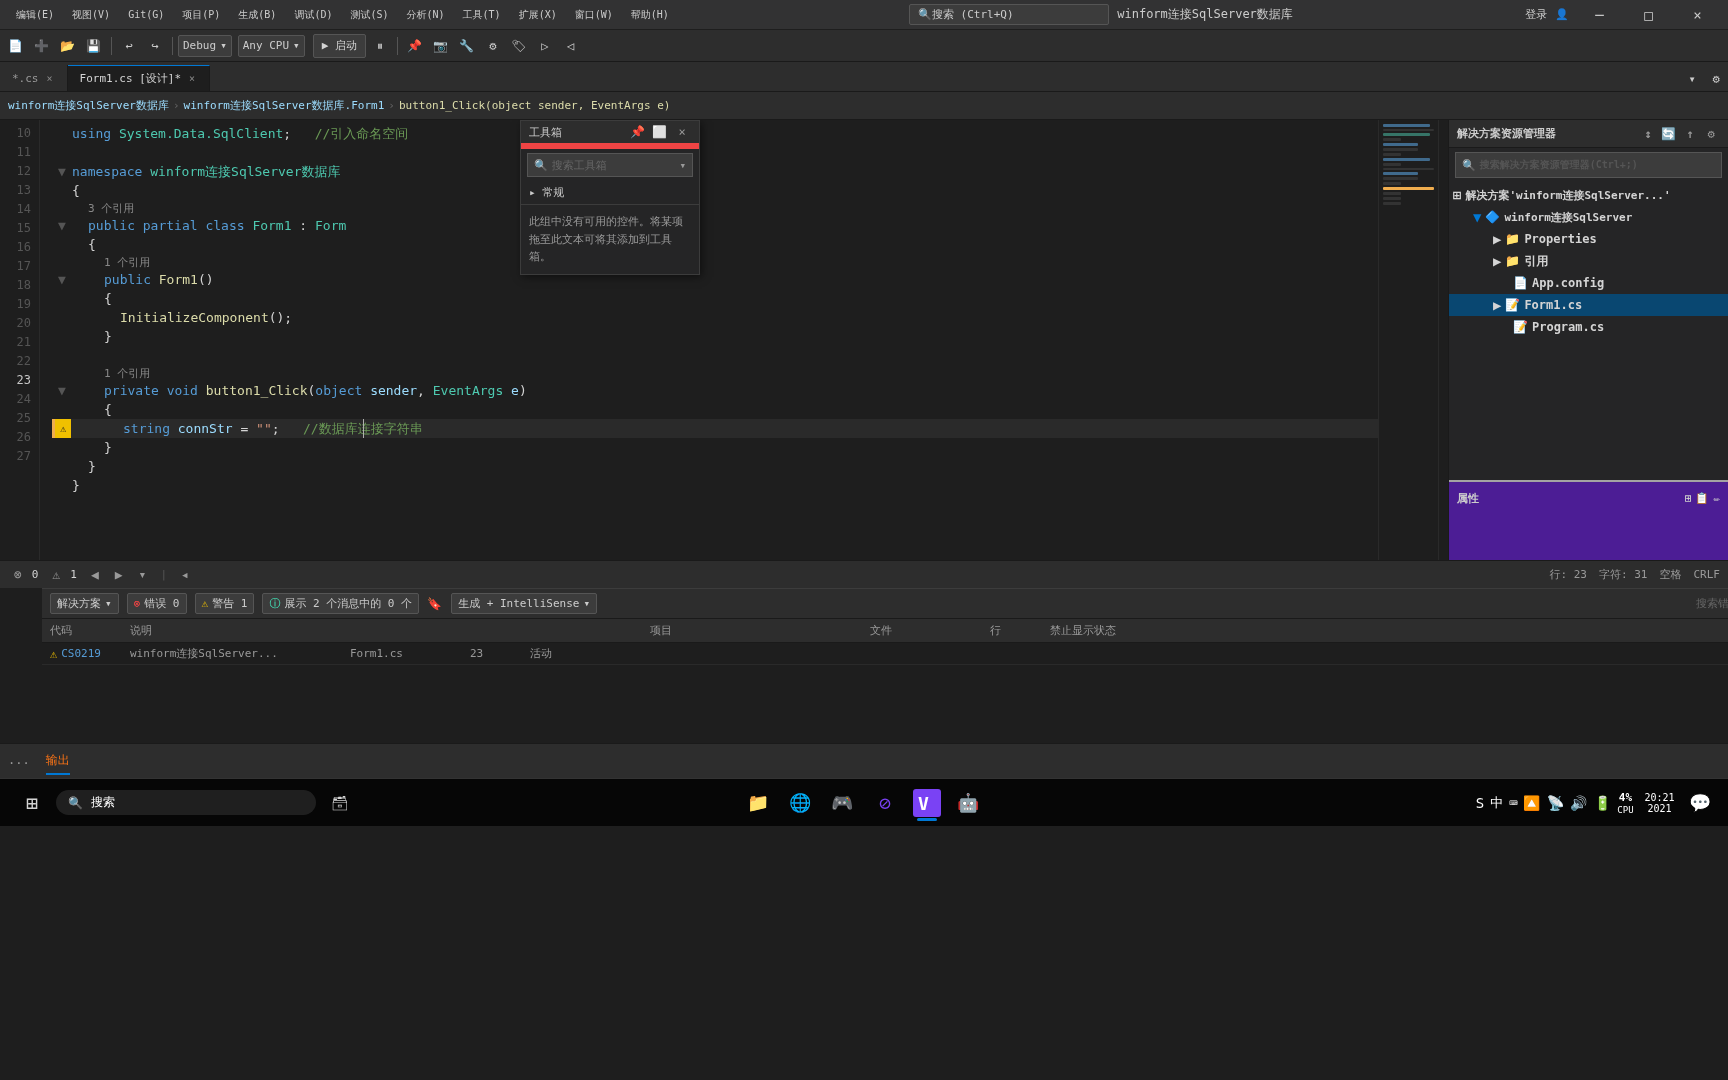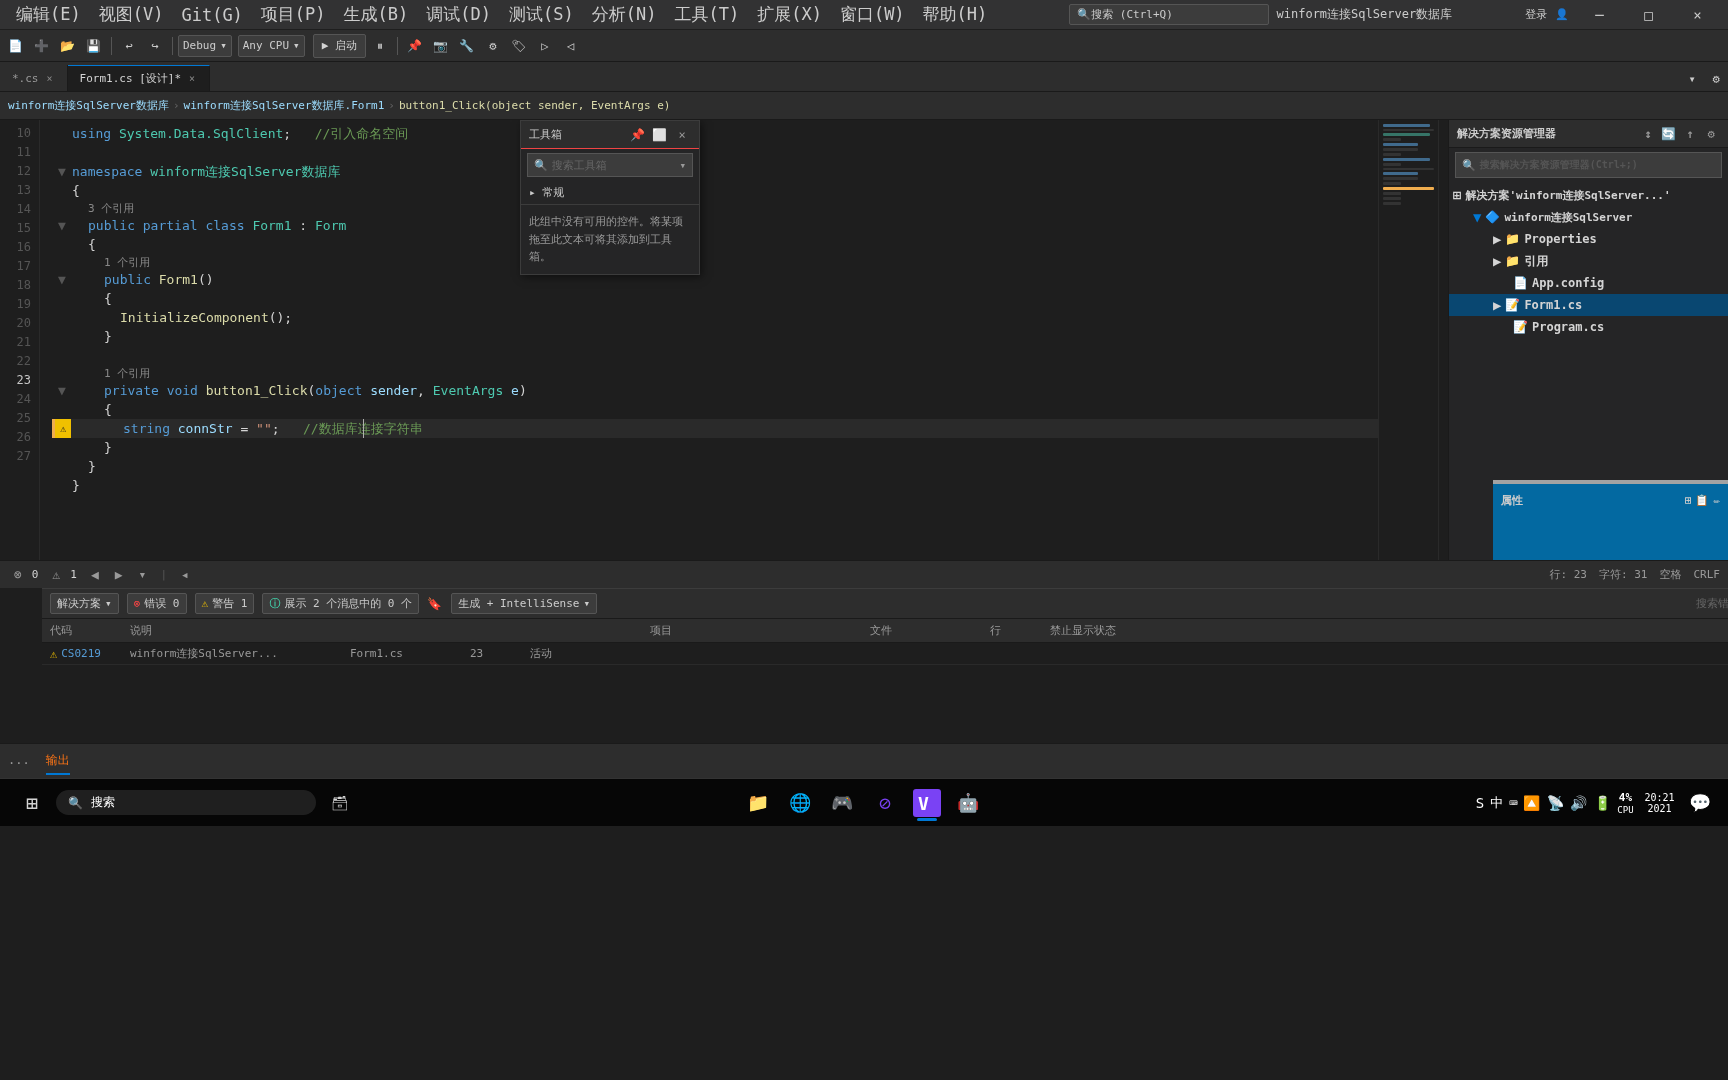--- a/index.html
+++ b/index.html
@@ -21,21 +21,21 @@
       display: flex;
       align-items: center;
       justify-content: space-between;
       padding: 0 8px;
       border-bottom: 1px solid #1e1e1e;
     }
     .title-bar-left {
       display: flex;
       align-items: center;
       gap: 2px;
-      font-size: 17px;
+      font-size: 10px;
       color: #cccccc;
     }
     .title-menu-item {
       padding: 3px 8px;
       cursor: pointer;
       border-radius: 2px;
     }
     .title-bar-center {
       font-size: 12px;
       color: #cccccc;
@@ -272,21 +272,21 @@
     }
     .toolbox-header {
       height: 28px;
       background: #2d2d2d;
       display: flex;
       align-items: center;
       justify-content: space-between;
       padding: 0 8px;
       font-size: 11px;
       color: #cccccc;
-      border-bottom: 1px solid #ef4444;
+      border-bottom: 6px solid #ef4444;
     }
     .toolbox-search {
       height: 24px;
       background: #3c3c3c;
       border: 1px solid #555;
       display: flex;
       align-items: center;
       padding: 0 6px;
       margin: 4px 6px;
       font-size: 11px;
@@ -515,26 +515,25 @@
     .nav-btn {
       padding: 2px 6px;
       cursor: pointer;
       border-radius: 2px;
       font-size: 13px;
     }
 
     
     .properties-panel {
       height: 80px;
-      border-top: 4px solid #a3a3a3;
-      background: #0369a1;
+      border-top: 2px solid #a3a3a3;
+      background: #4c1d95;
       padding: 4px 8px;
       font-size: 11px;
       color: #999;
-      margin-left: 44px;
     }
     .properties-header {
       height: 24px;
       display: flex;
       align-items: center;
       justify-content: space-between;
       font-size: 11px;
       color: #cccccc;
       margin-bottom: 4px;
     }

